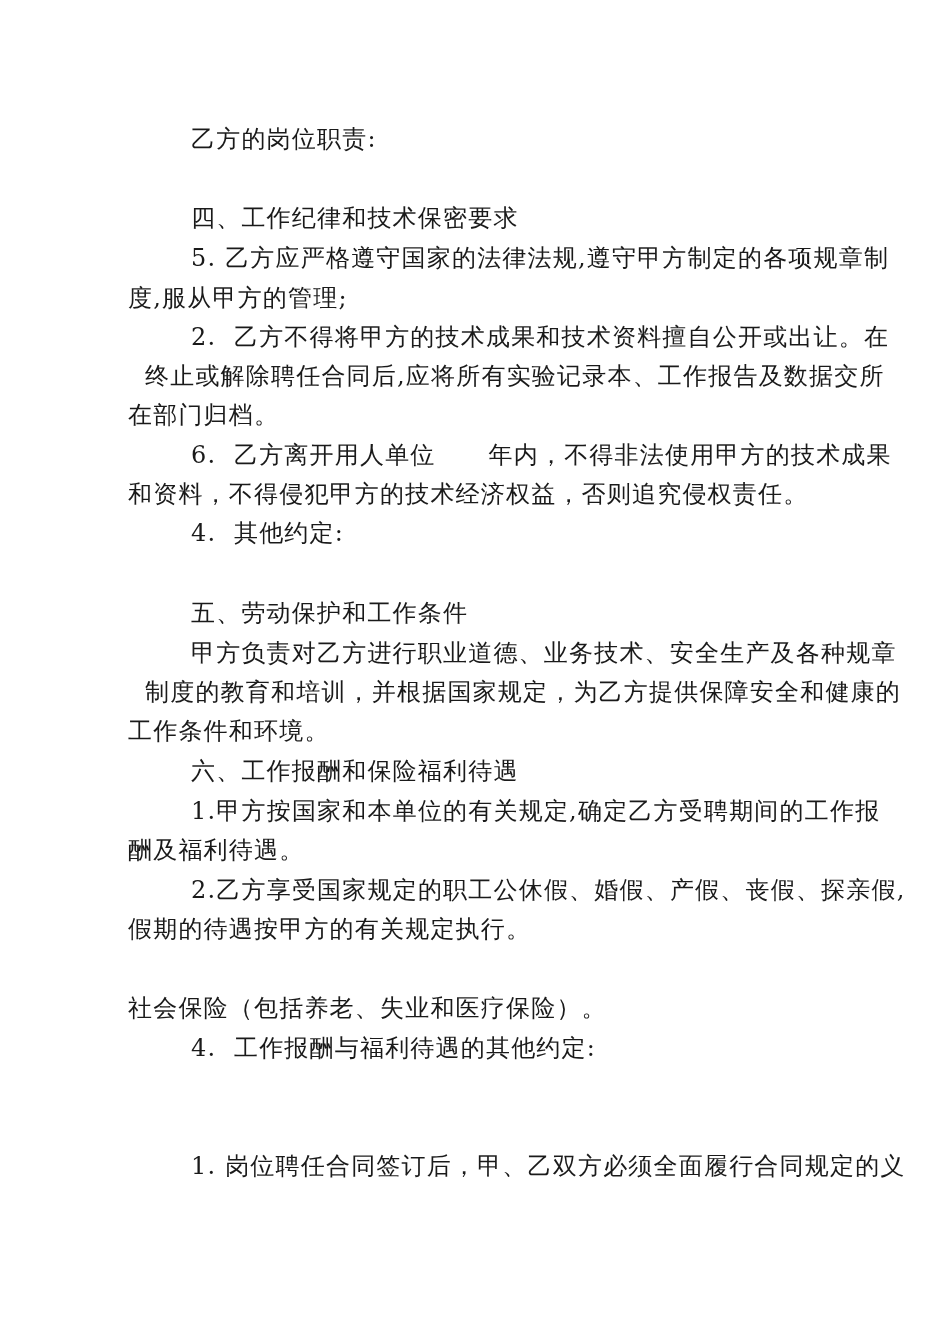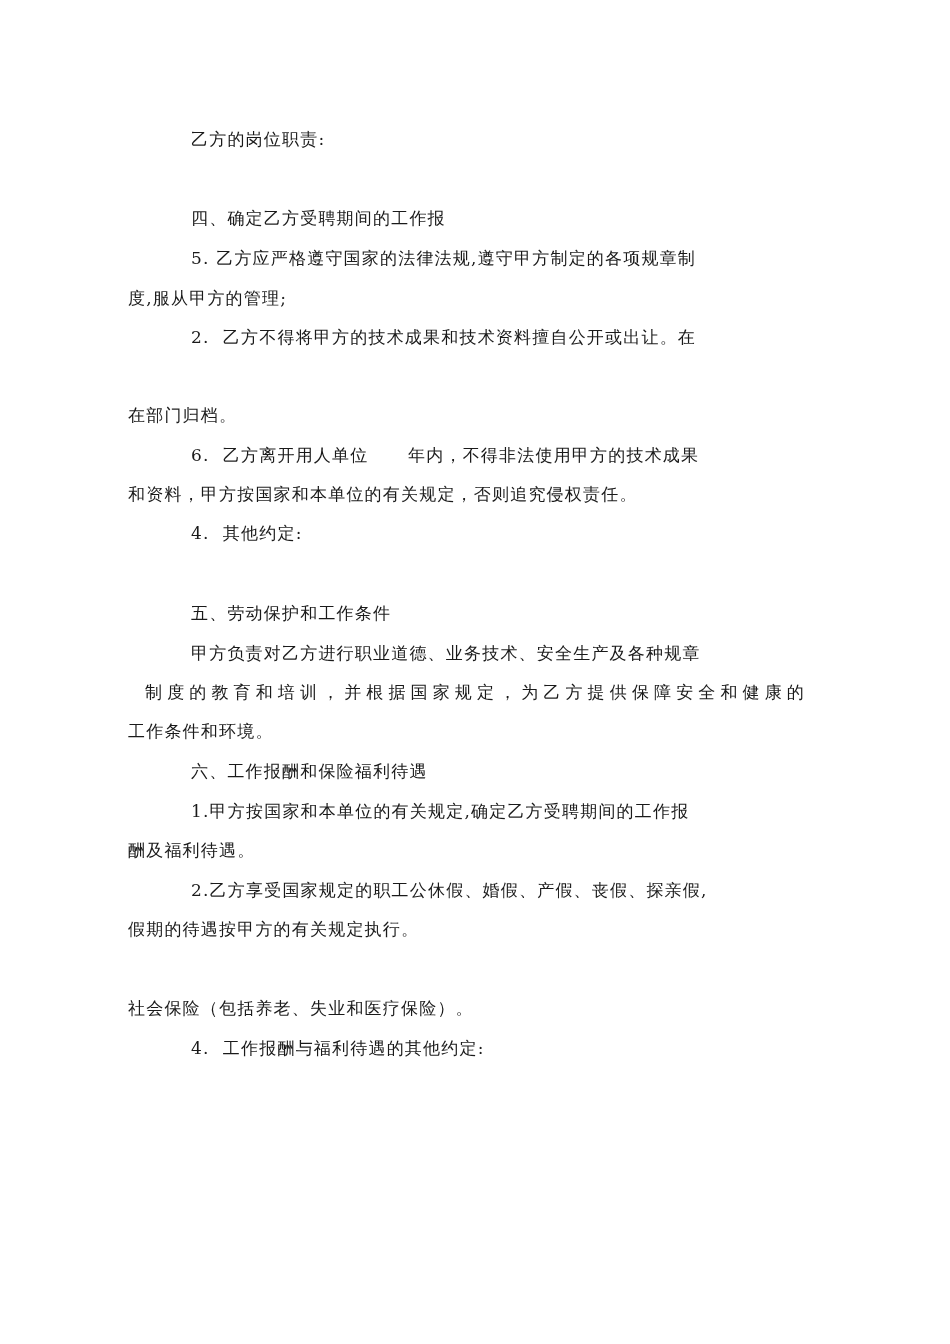--- a/index.html
+++ b/index.html
@@ -1,44 +1,46 @@
 <!DOCTYPE html>
 <html><head>
 <meta charset="utf-8">
 <style>
   html, body { margin: 0; padding: 0; background: #ffffff; }
   body { width: 950px; height: 1344px; position: relative; overflow: hidden;
          font-family: "DejaVu Serif", "Liberation Serif", serif; color: #1a1a1a; }
   .page { position: absolute; left: 0; top: 0; width: 950px; height: 1344px; background: #fff; }
-  .ln { position: absolute; font-size: 17px; line-height: 30px; white-space: pre; letter-spacing: 1.2px; }
+  .ln { position: absolute; font-size: 24px; line-height: 30px; white-space: pre; letter-spacing: 1.2px; }
   .ind { left: 191px; }
   .full { left: 145px; width: 660px; text-align: justify; text-align-last: justify; }
   .last { left: 128px; }
 </style>
 </head>
 <body>
 
 <div class="page">
   <div class="ln ind" style="top:124px">乙方的岗位职责:</div>
 
-  <div class="ln ind" style="top:203px">四、确定乙方受聘期间的工作报</div>
+  <div class="ln ind" style="top:203px">四、工作纪律和技术保密要求</div>
   <div class="ln ind" style="top:243px">5. 乙方应严格遵守国家的法律法规,遵守甲方制定的各项规章制</div>
   <div class="ln last" style="top:283px">度,服从甲方的管理;</div>
   <div class="ln ind" style="top:322px">2.  乙方不得将甲方的技术成果和技术资料擅自公开或出让。在</div>
+  <div class="ln full" style="top:361px">终止或解除聘任合同后,应将所有实验记录本、工作报告及数据交所</div>
   <div class="ln last" style="top:400px">在部门归档。</div>
   <div class="ln ind" style="top:440px">6.  乙方离开用人单位      年内，不得非法使用甲方的技术成果</div>
-  <div class="ln last" style="top:479px">和资料，甲方按国家和本单位的有关规定，否则追究侵权责任。</div>
+  <div class="ln last" style="top:479px">和资料，不得侵犯甲方的技术经济权益，否则追究侵权责任。</div>
   <div class="ln ind" style="top:518px">4.  其他约定:</div>
 
   <div class="ln ind" style="top:598px">五、劳动保护和工作条件</div>
   <div class="ln ind" style="top:638px">甲方负责对乙方进行职业道德、业务技术、安全生产及各种规章</div>
   <div class="ln last" style="top:716px">工作条件和环境。</div>
   <div class="ln full" style="top:677px">制度的教育和培训，并根据国家规定，为乙方提供保障安全和健康的</div>
 
   <div class="ln ind" style="top:756px">六、工作报酬和保险福利待遇</div>
   <div class="ln ind" style="top:796px">1.甲方按国家和本单位的有关规定,确定乙方受聘期间的工作报</div>
   <div class="ln last" style="top:835px">酬及福利待遇。</div>
   <div class="ln ind" style="top:875px">2.乙方享受国家规定的职工公休假、婚假、产假、丧假、探亲假,</div>
   <div class="ln last" style="top:914px">假期的待遇按甲方的有关规定执行。</div>
   <div class="ln last" style="top:993px">社会保险（包括养老、失业和医疗保险）。</div>
   <div class="ln ind" style="top:1033px">4.  工作报酬与福利待遇的其他约定:</div>
 
+  <div class="ln ind" style="top:1151px">1. 岗位聘任合同签订后，甲、乙双方必须全面履行合同规定的义</div>
 </div>
 
 </body></html>

